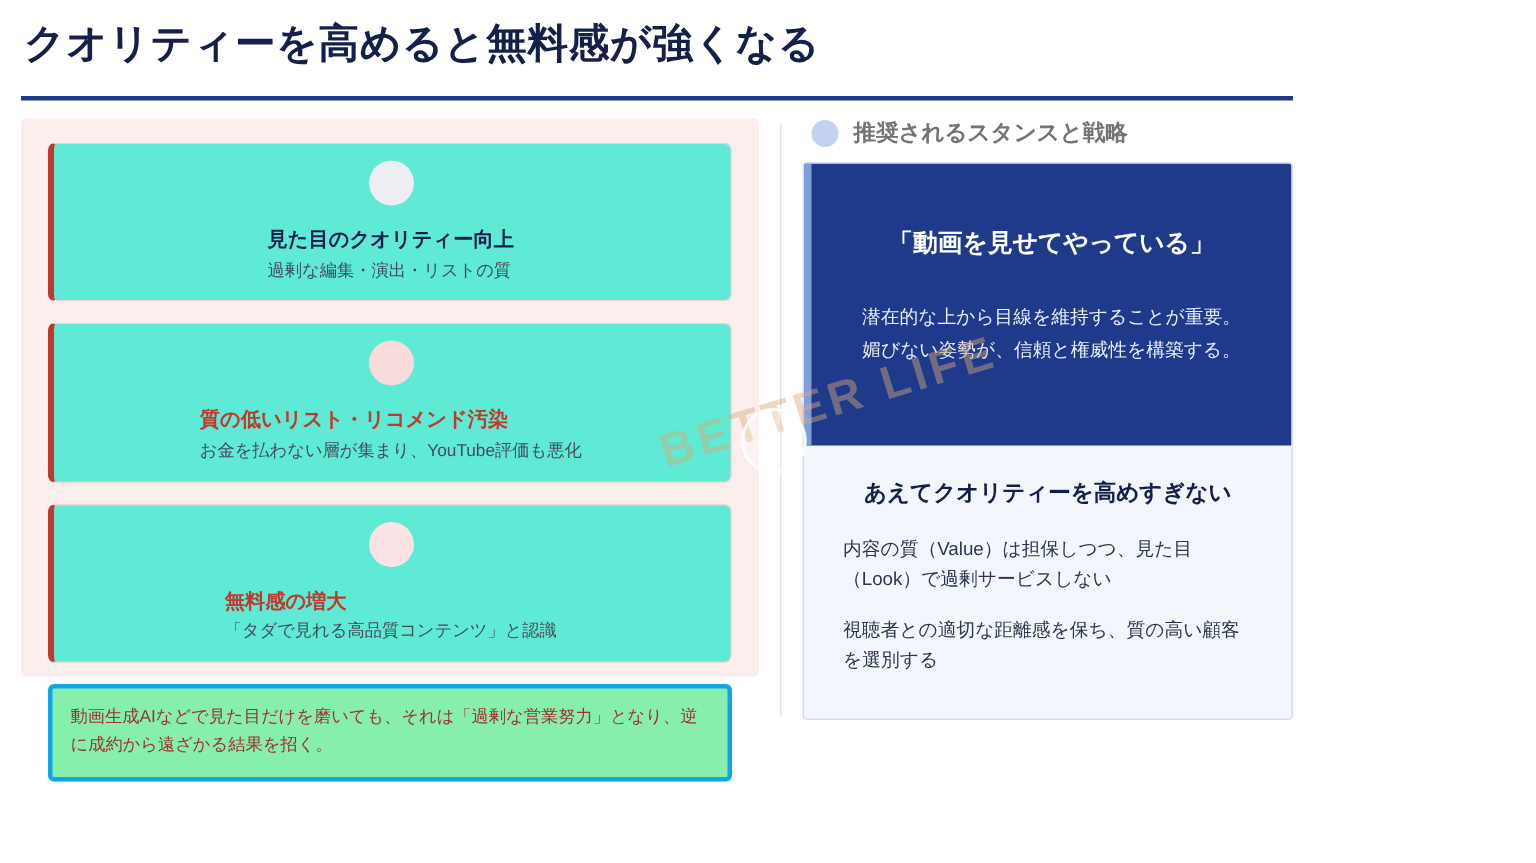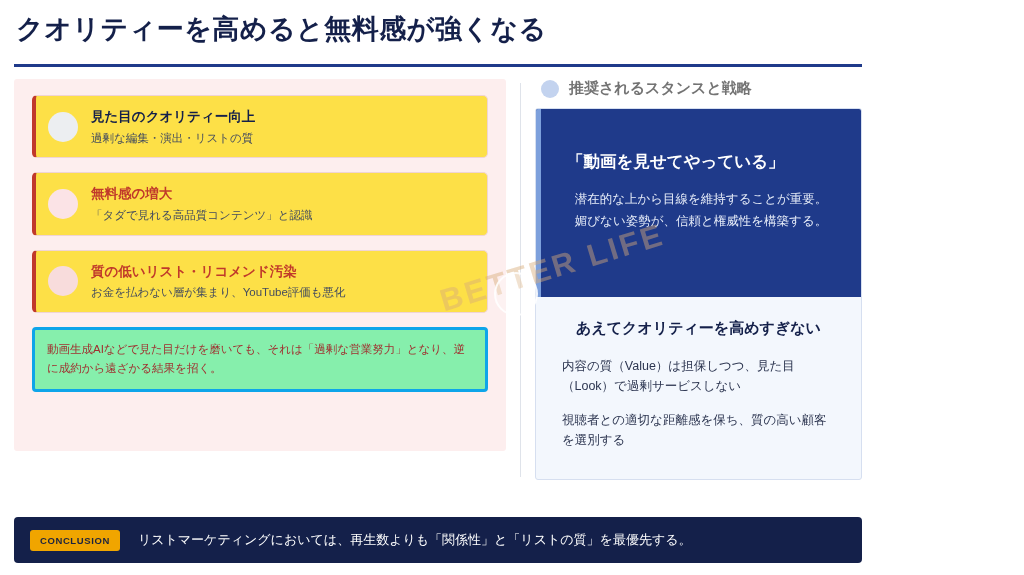--- a/index.html
+++ b/index.html
@@ -69,29 +69,30 @@
   .head-right-text { color: #737373; }
 
   
   .trap-panel {
     background: #fdeeee;
     border-radius: 3px;
     padding: 16px 18px 14px 18px;
     height: 372px;
   }
   .trap-card {
-    background: #fde047;
+    background: #5eead4;
     border: 1px solid #f0d4d4;
     border-left: 4px solid #c0392b;
     border-radius: 5px;
     padding: 11px 14px 11px 12px;
     display: flex;
     align-items: center;
     gap: 13px;
     margin-bottom: 14px;
+    flex-direction: column;
   }
   .trap-icon {
     width: 30px; height: 30px;
     border-radius: 50%;
     flex: none;
   }
   .icon-grey { background: #eceef1; }
   .icon-pink1 { background: #fbe3e6; }
   .icon-pink2 { background: #f8dcdc; }
   .trap-text { line-height: 1.45; }
@@ -127,21 +128,22 @@
   .strategy-hero {
     background: #1f3a8a;
     border-left: 5px solid #7da0dc;
     height: 188px;
     padding: 42px 26px 0 26px;
     color: #ffffff;
   }
   .hero-title {
     font-size: 16.5px;
     font-weight: bold;
-    margin-bottom: 16px;
+    text-align: center;
+    margin-bottom: 28px;
   }
   .hero-line {
     font-size: 12.5px;
     text-align: center;
     line-height: 1.75;
     color: #e7edf9;
   }
   .strategy-lower {
     padding: 22px 26px 0 26px;
   }
@@ -226,35 +228,35 @@
 
         <div class="trap-card">
           <span class="trap-icon icon-grey"></span>
           <span class="trap-text">
             <span class="trap-title" style="display:block">見た目のクオリティー向上</span>
             <span class="trap-sub" style="display:block">過剰な編集・演出・リストの質</span>
           </span>
         </div>
 
         <div class="trap-card">
+          <span class="trap-icon icon-pink2"></span>
+          <span class="trap-text">
+            <span class="trap-title red" style="display:block">質の低いリスト・リコメンド汚染</span>
+            <span class="trap-sub" style="display:block">お金を払わない層が集まり、YouTube評価も悪化</span>
+          </span>
+        </div>
+
+        <div class="trap-card">
           <span class="trap-icon icon-pink1"></span>
           <span class="trap-text">
             <span class="trap-title red" style="display:block">無料感の増大</span>
             <span class="trap-sub" style="display:block">「タダで見れる高品質コンテンツ」と認識</span>
           </span>
         </div>
 
-        <div class="trap-card">
-          <span class="trap-icon icon-pink2"></span>
-          <span class="trap-text">
-            <span class="trap-title red" style="display:block">質の低いリスト・リコメンド汚染</span>
-            <span class="trap-sub" style="display:block">お金を払わない層が集まり、YouTube評価も悪化</span>
-          </span>
-        </div>
-
         <div class="trap-note">動画生成AIなどで見た目だけを磨いても、それは「過剰な営業努力」となり、逆に成約から遠ざかる結果を招く。</div>
       </div>
     </div>
 
     <div class="col-div"></div>
 
     <div class="col-right">
       <div class="col-head">
         <span class="dot dot-blue"></span>
         <span class="col-head-text head-right-text">推奨されるスタンスと戦略</span>
@@ -271,18 +273,14 @@
           <div class="lower-line">内容の質（Value）は担保しつつ、見た目（Look）で過剰サービスしない</div>
           <div class="lower-line">視聴者との適切な距離感を保ち、質の高い顧客を選別する</div>
         </div>
       </div>
     </div>
   </div>
 
   <div class="watermark">BETTER LIFE</div>
   <div class="watermark-ring"></div>
 
-  <div class="conclusion">
-    <span class="badge">CONCLUSION</span>
-    <span class="conclusion-text">リストマーケティングにおいては、再生数よりも「関係性」と「リストの質」を最優先する。</span>
-  </div>
 
 </div>
 
 </body></html>

